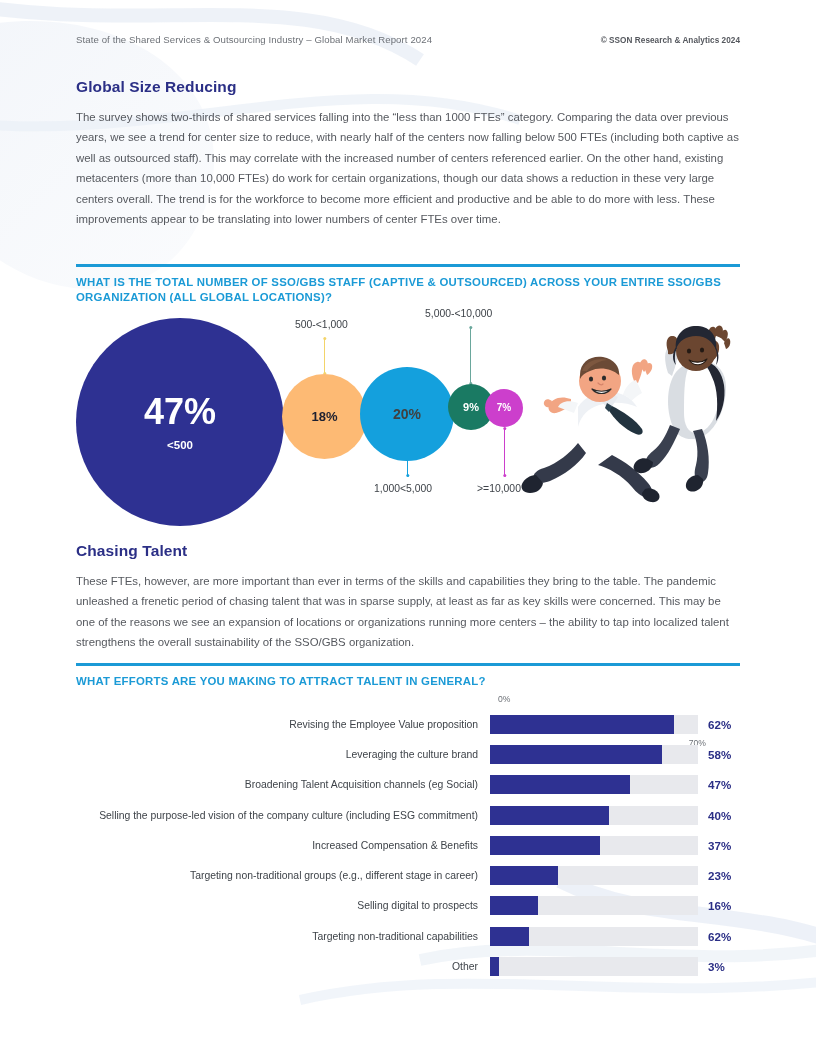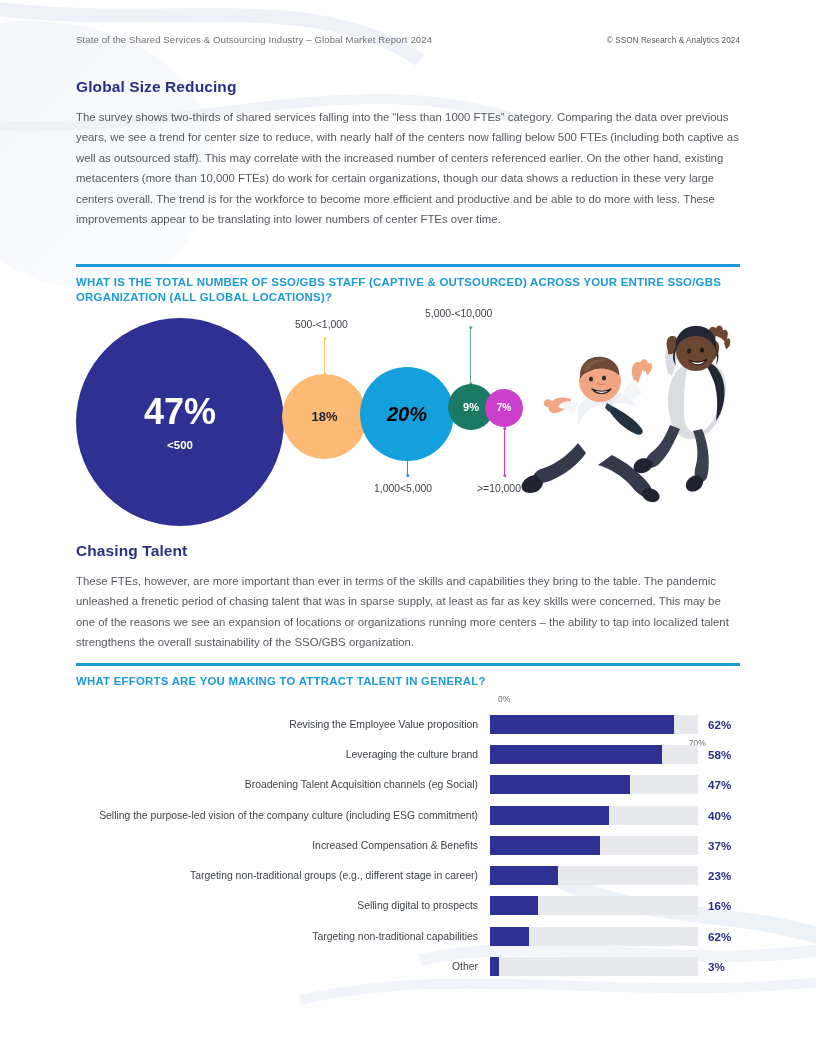--- a/index.html
+++ b/index.html
@@ -25,21 +25,21 @@
 
   
   .doc-header {
     position: absolute; top: 34px; left: 76px; width: 664px;
     display: flex; justify-content: space-between; align-items: baseline;
   }
   .doc-header .left {
     font-size: 9.6px; color: #6d7177; letter-spacing: .1px;
   }
   .doc-header .right {
-    font-size: 8.2px; color: #55585e; letter-spacing: .05px;
+    font-size: 8.2px; color: #55585e; letter-spacing: .05px; font-weight: bold;
   }
 
   
   .h2 {
     position: absolute; left: 76px;
     font-size: 15.5px; font-weight: bold; color: #2b2f86;
     letter-spacing: .1px;
   }
   #h-center { top: 78px; }
   #h-talent { top: 542px; }
@@ -179,21 +179,21 @@
       <div class="bubble" style="left:6px; top:13px; width:208px; height:208px; background:#2e3192;">
         <div class="pct" style="font-size:36px; color:#ffffff;">47%</div>
         <div class="sub" style="font-size:11.5px; color:#ffffff;">&lt;500</div>
       </div>
 
       <div class="bubble" style="left:212px; top:69px; width:85px; height:85px; background:#fdba74;">
         <div class="pct" style="font-size:13px; color:#1d2030;">18%</div>
       </div>
 
       <div class="bubble" style="left:290px; top:62px; width:94px; height:94px; background:#14a0dd;">
-        <div class="pct" style="font-size:20px; color:#000000;font-style:italic;">20%</div>
+        <div class="pct" style="font-size:14px; color:#404040;">20%</div>
       </div>
 
       <div class="bubble" style="left:378px; top:79px; width:46px; height:46px; background:#1a7a63;">
         <div class="pct" style="font-size:11px; color:#ffffff;">9%</div>
       </div>
 
       <div class="bubble" style="left:415px; top:84px; width:38px; height:38px; background:#cc3fcc;">
         <div class="pct" style="font-size:10px; color:#ffffff;">7%</div>
       </div>
 

